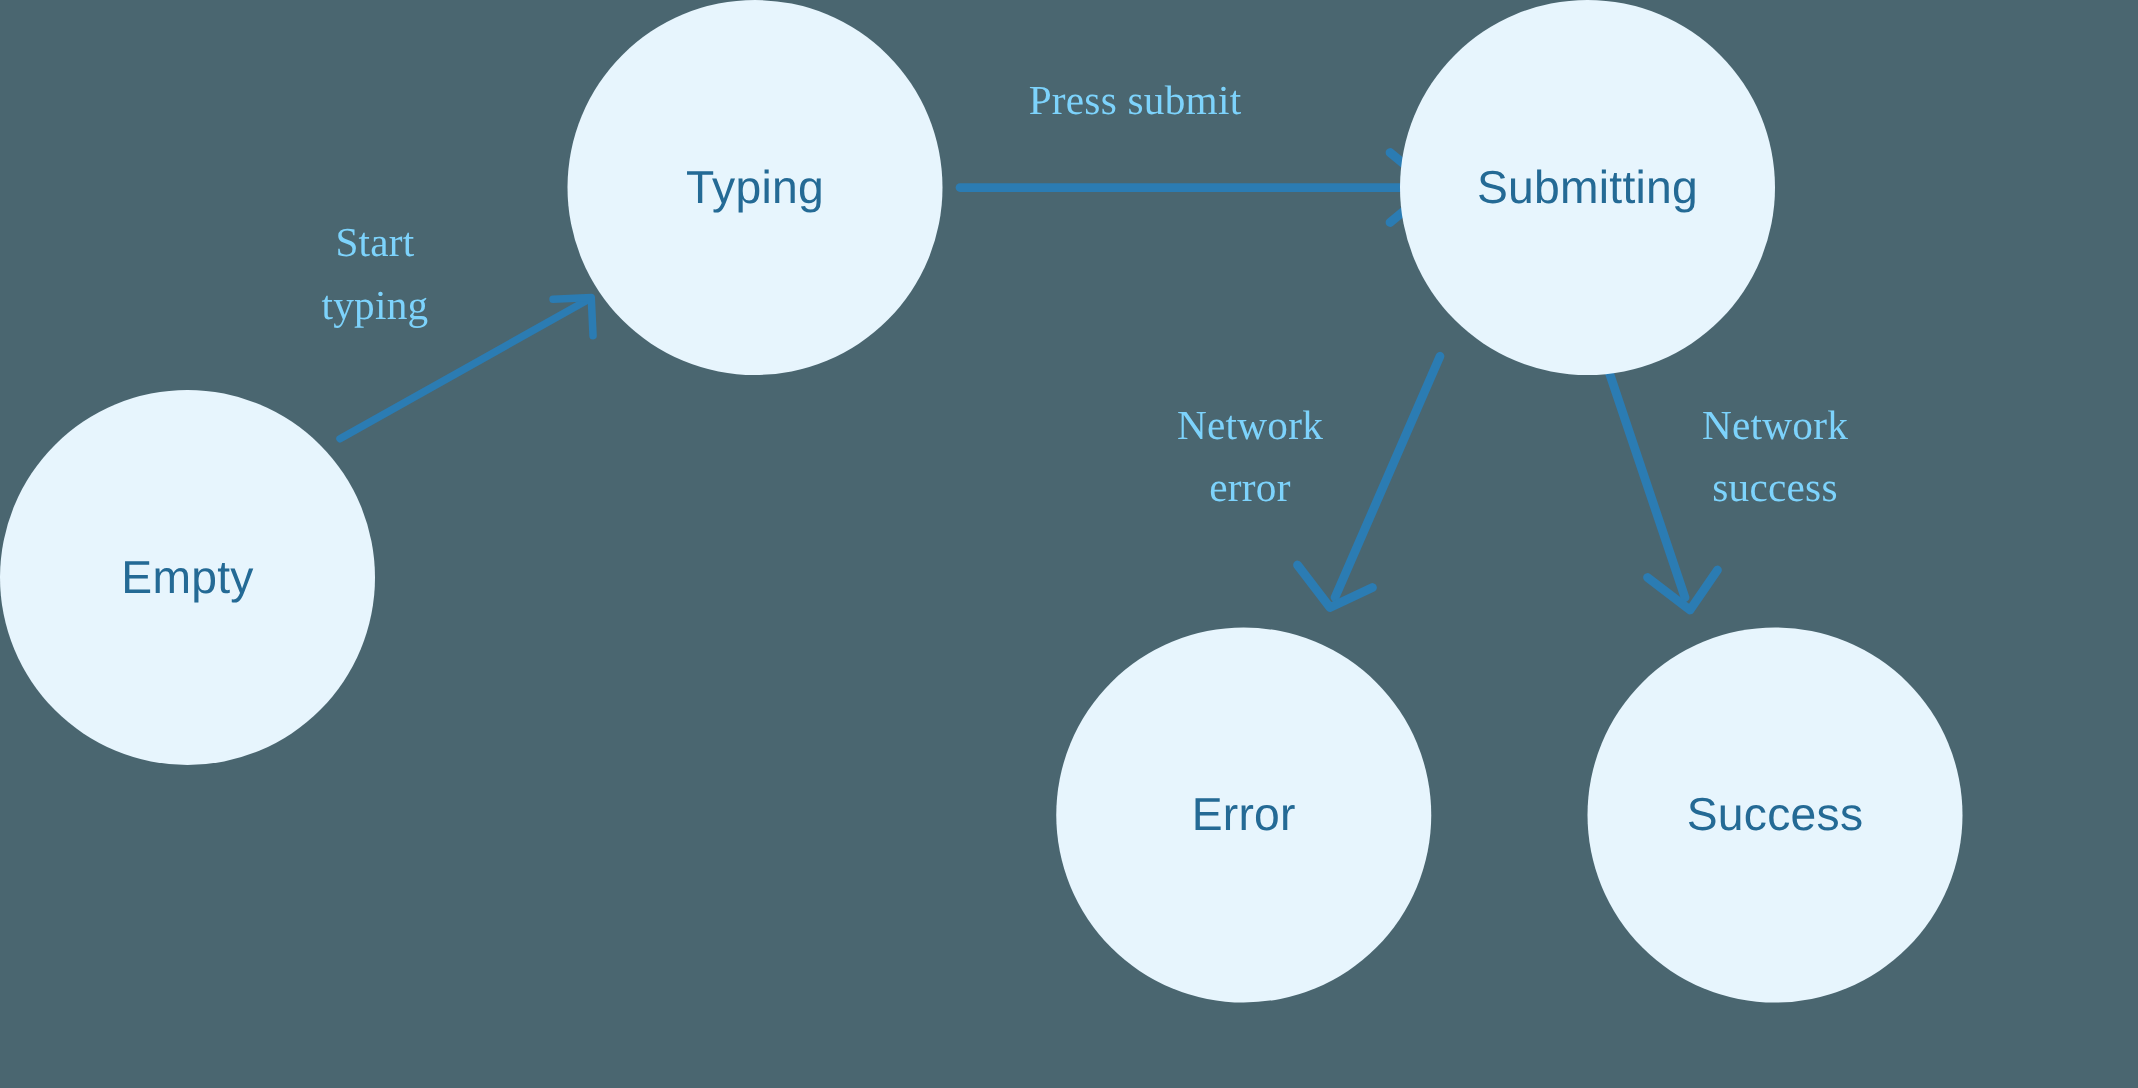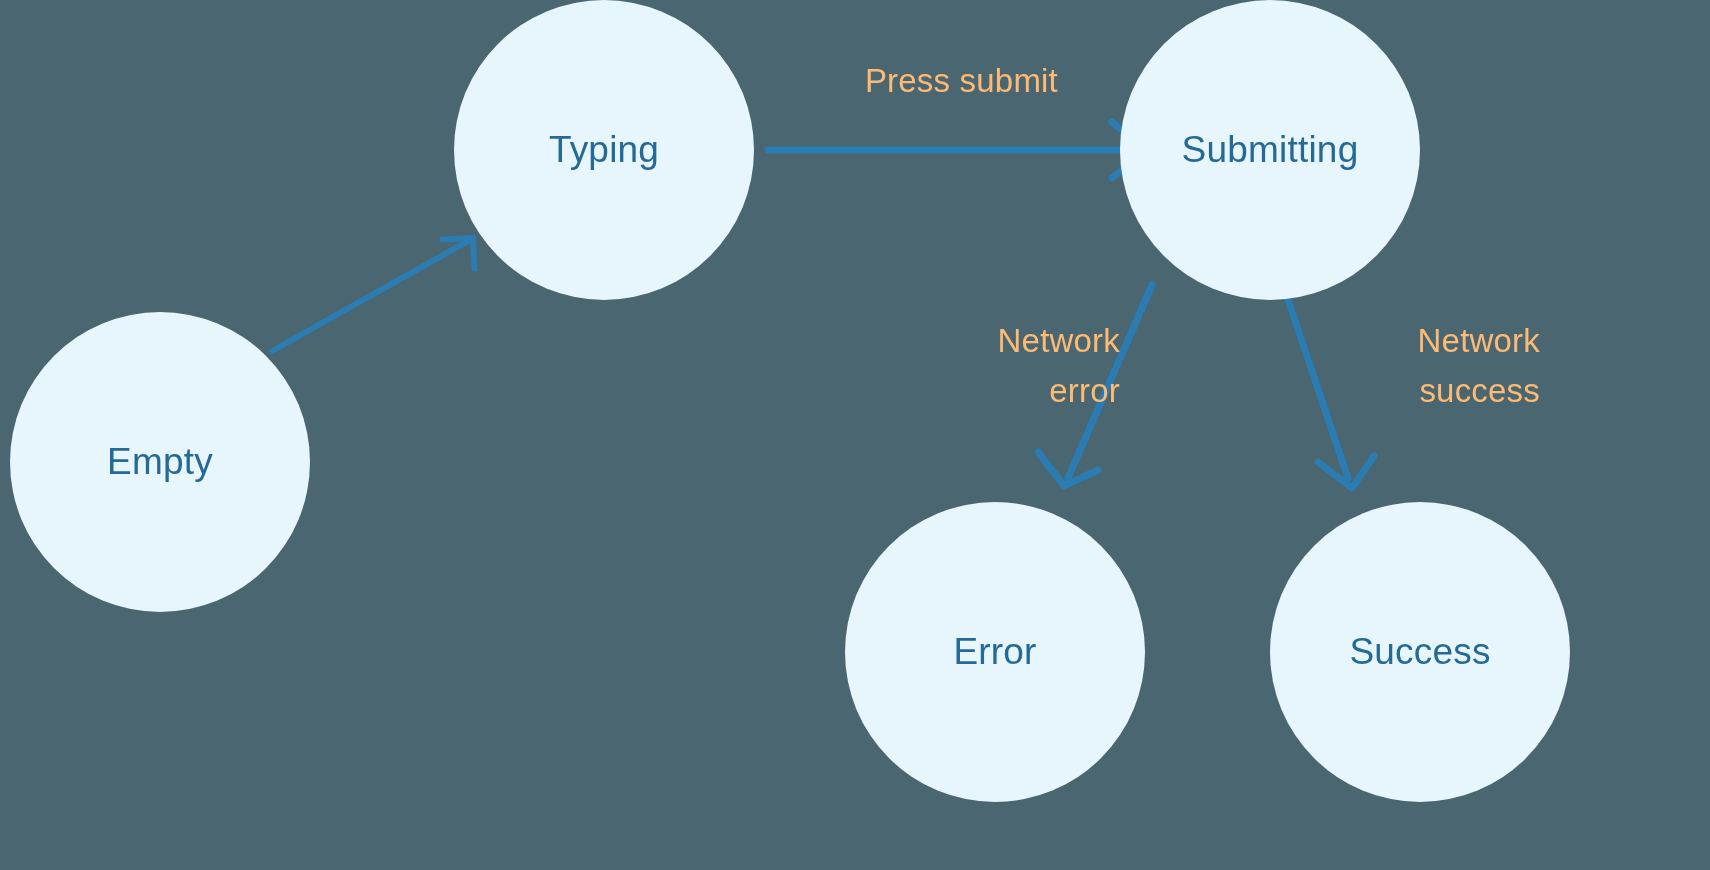--- a/index.html
+++ b/index.html
@@ -40,26 +40,26 @@
     color: #246a95;
     font-family: "Liberation Sans", sans-serif;
     font-size: 37px;
     font-weight: 400;
     letter-spacing: 0.2px;
     white-space: nowrap;
     text-align: center;
   }
   .edge-label {
     position: absolute;
-    color: #fdba74;
-    font-family: Liberation Sans, sans-serif;
+    color: #7dd3fc;
+    font-family: Liberation Serif, serif;
     font-size: 33px;
     font-weight: 400;
     line-height: 50px;
-    text-align: right;
+    text-align: center;
     white-space: pre-line;
     letter-spacing: 0.2px;
   }
 </style>
 </head>
 <body>
 
 <div id="diagram-root">
 
   <svg id="diagram-svg" viewBox="0 0 1710 870" xmlns="http://www.w3.org/2000/svg">
@@ -78,40 +78,42 @@
       <line x1="1152" y1="285" x2="1068" y2="478" stroke="#2b7cb3" stroke-width="7" stroke-linecap="round"></line>
       <polyline points="1038,452 1064,486 1098,470" fill="none" stroke="#2b7cb3" stroke-width="7" stroke-linecap="round" stroke-linejoin="round"></polyline>
     </g>
 
     <g>
       <line x1="1282" y1="282" x2="1348" y2="478" stroke="#2b7cb3" stroke-width="7" stroke-linecap="round"></line>
       <polyline points="1318,462 1352,488 1374,456" fill="none" stroke="#2b7cb3" stroke-width="7" stroke-linecap="round" stroke-linejoin="round"></polyline>
     </g>
   </svg>
 
-  <div class="state-node" style="left:0px; top:312px; width:300px; height:300px;margin-left:10px;">
+  <div class="state-node" style="left:0px; top:312px; width:300px; height:300px;">
     <span class="state-label">Empty</span>
   </div>
 
   <div class="state-node" style="left:454px; top:0px; width:300px; height:300px;">
     <span class="state-label">Typing</span>
   </div>
 
   <div class="state-node" style="left:1120px; top:0px; width:300px; height:300px;">
     <span class="state-label">Submitting</span>
   </div>
 
   <div class="state-node" style="left:845px; top:502px; width:300px; height:300px;">
     <span class="state-label">Error</span>
   </div>
 
   <div class="state-node" style="left:1270px; top:502px; width:300px; height:300px;">
     <span class="state-label">Success</span>
   </div>
 
+  <div class="edge-label" style="left:180px; top:170px; width:240px;">Start
+typing</div>
 
   <div class="edge-label" style="left:758px; top:56px; width:300px;">Press submit</div>
 
   <div class="edge-label" style="left:880px; top:316px; width:240px;">Network
 error</div>
 
   <div class="edge-label" style="left:1300px; top:316px; width:240px;">Network
 success</div>
 
 </div>

